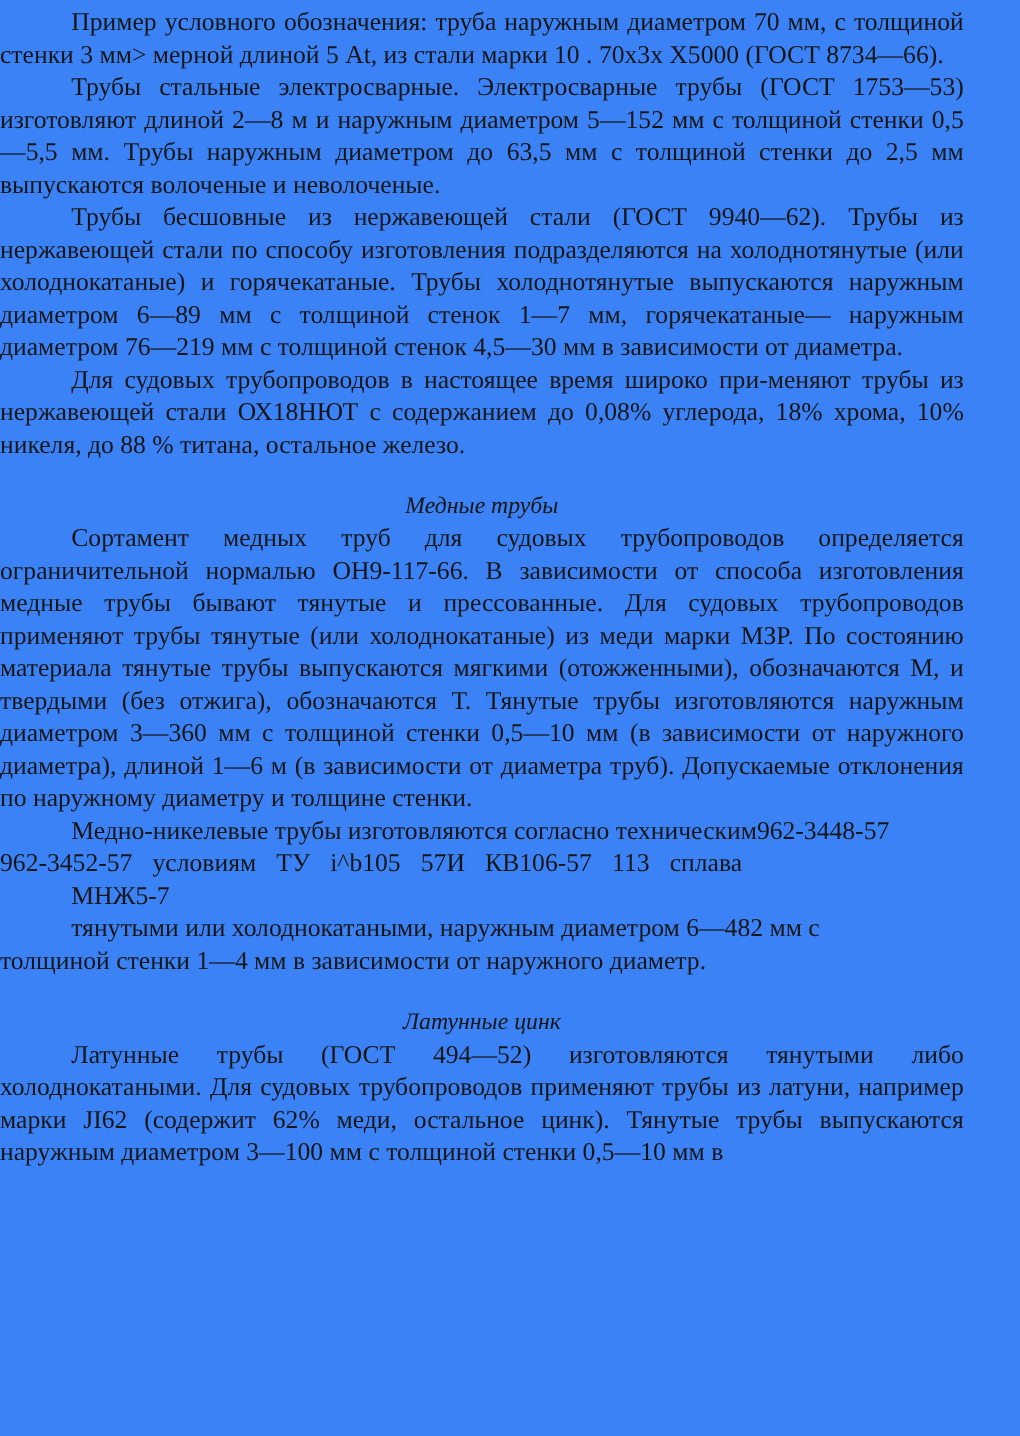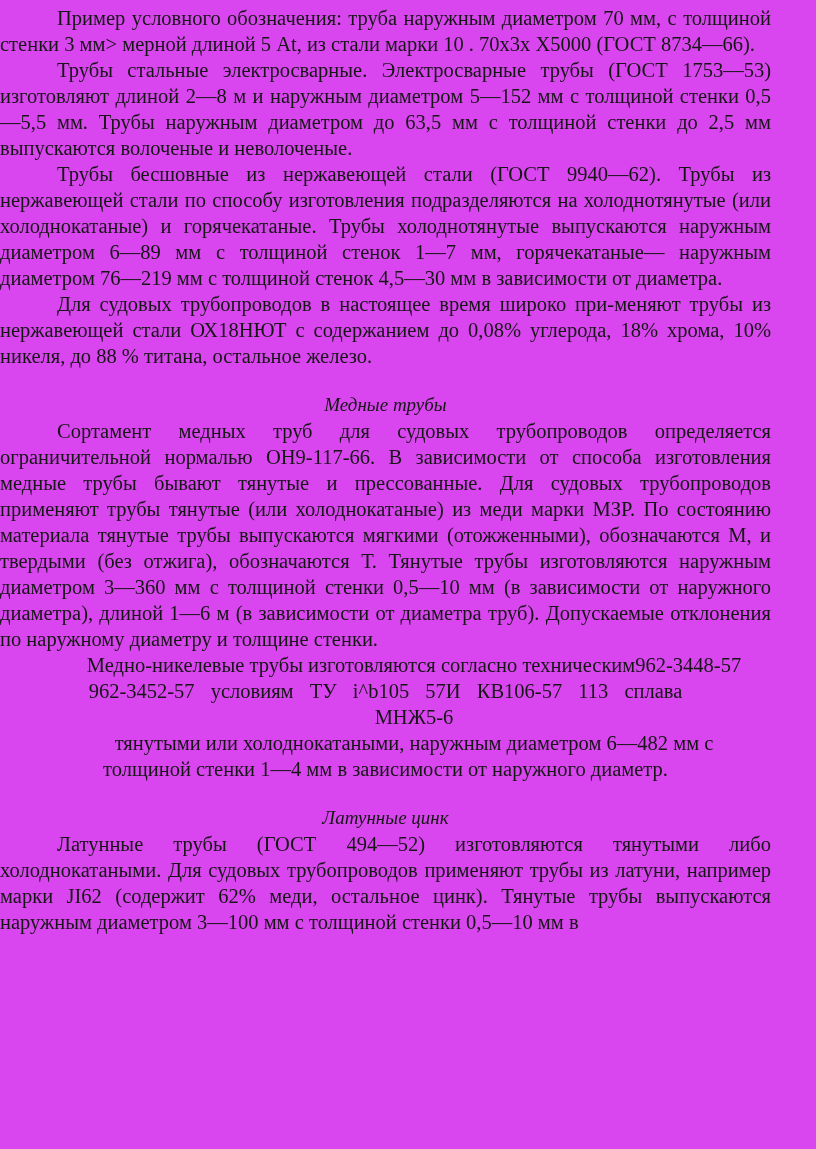--- a/index.html
+++ b/index.html
@@ -5,21 +5,21 @@
   html, body {
     margin: 0;
     padding: 0;
     background: #ffffff;
   }
   .page {
     position: relative;
     width: 816px;
     height: 1149px;
     box-sizing: border-box;
-    background: #d946ef;
+    background: #3b82f6;
     padding: 5px 45px 16px 0;
     overflow: hidden;
     font-family: "Liberation Serif", "DejaVu Serif", serif;
     font-size: 20.5px;
     line-height: 26px;
     color: #161616;
   }
   .para {
     margin: 0;
     text-align: justify;
@@ -27,21 +27,21 @@
   }
   .heading {
     margin: 23px 0 0 0;
     font-size: 19px;
     font-weight: normal;
     font-style: italic;
     text-align: center;
   }
   .text-line {
     margin: 0;
-    text-align: center;
+    text-align: left;
   }
   .text-line.indent {
     text-indent: 57px;
   }
   .text-line.wide-spacing {
     word-spacing: 11px;
   }
 </style>
 </head>
 <body>
@@ -59,21 +59,21 @@
 
   <h3 class="heading">Медные трубы</h3>
 
   <p class="para">Сортамент медных труб для судовых трубопроводов определяется ограничительной нормалью ОН9-117-66. В зависимости от способа изготовления медные трубы бывают тянутые и прессованные. Для судовых трубопроводов применяют трубы тянутые (или холоднокатаные) из меди марки МЗР. По состоянию материала тянутые трубы выпускаются мягкими (отожженными), обозначаются М, и твердыми (без отжига), обозначаются Т. Тянутые трубы изготовляются наружным диаметром 3—360 мм с толщиной стенки 0,5—10 мм (в зависимости от наружного диаметра), длиной 1—6 м (в зависимости от диаметра труб). Допускаемые отклонения по наружному диаметру и толщине стенки.</p>
 
 
   <div class="text-line indent">Медно-никелевые трубы изготовляются согласно техническим962-3448-57</div>
 
   <div class="text-line wide-spacing">962-3452-57 условиям ТУ i^b105 57И КВ106-57 113 сплава</div>
 
-  <div class="text-line indent">МНЖ5-6</div>
+  <div class="text-line indent">МНЖ5-7</div>
 
   <div class="text-line indent">тянутыми или холоднокатаными, наружным диаметром 6—482 мм с</div>
 
   <div class="text-line">толщиной стенки 1—4 мм в зависимости от наружного диаметр.</div>
 
 
   <h3 class="heading">Латунные цинк</h3>
 
   <p class="para">Латунные трубы (ГОСТ 494—52) изготовляются тянутыми либо холоднокатаными. Для судовых трубопроводов применяют трубы из латуни, например марки JI62 (содержит 62% меди, остальное цинк). Тянутые трубы выпускаются наружным диаметром 3—100 мм с толщиной стенки 0,5—10 мм в</p>
 

